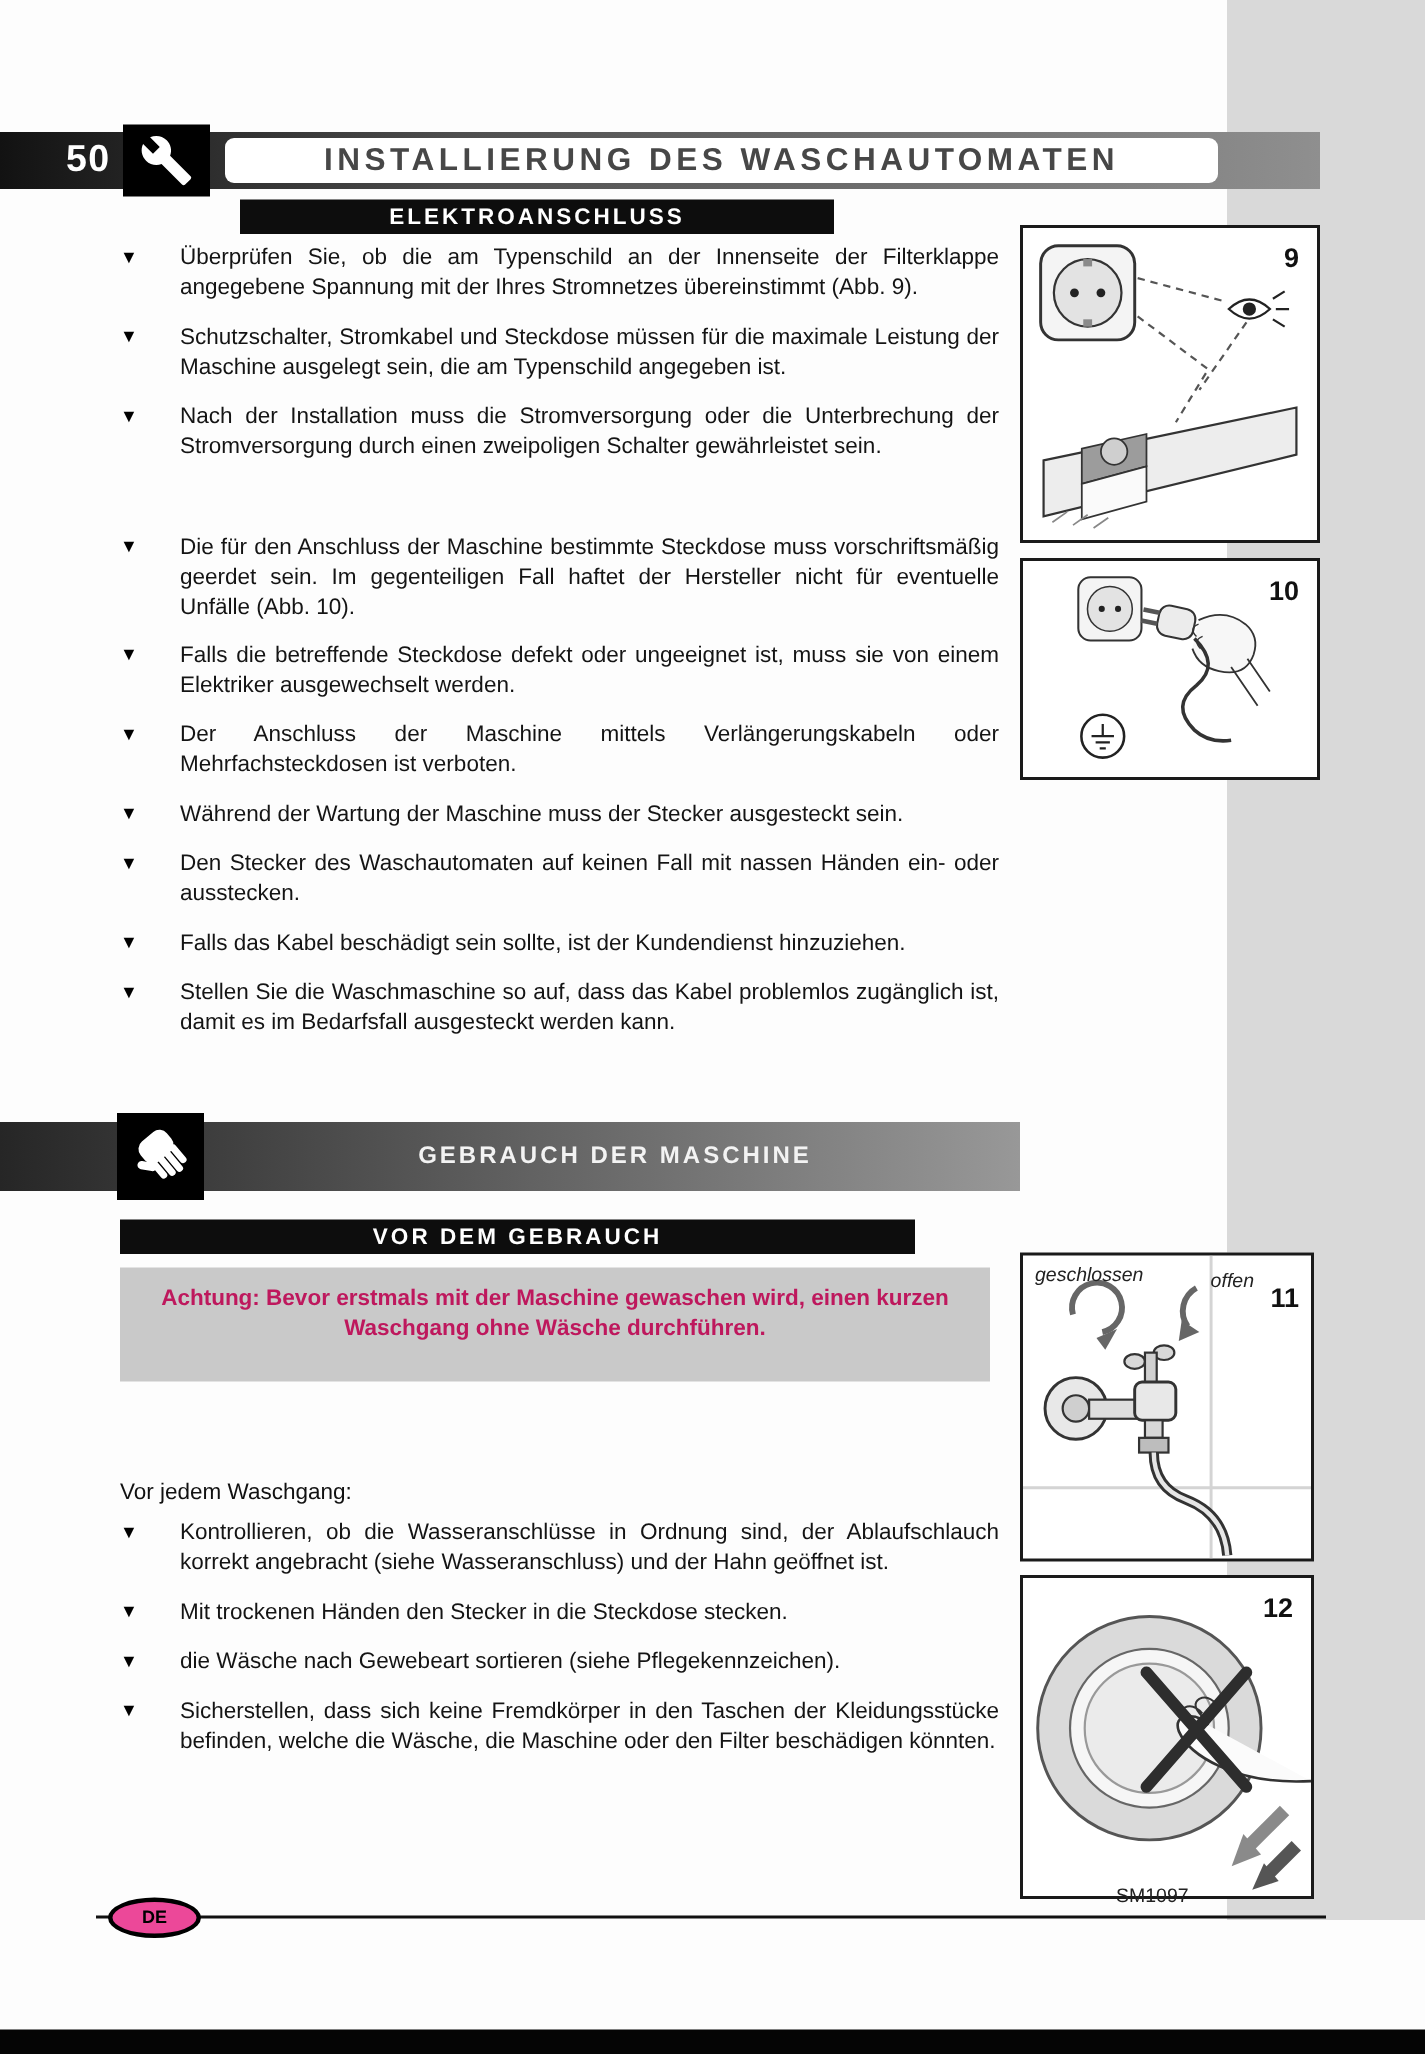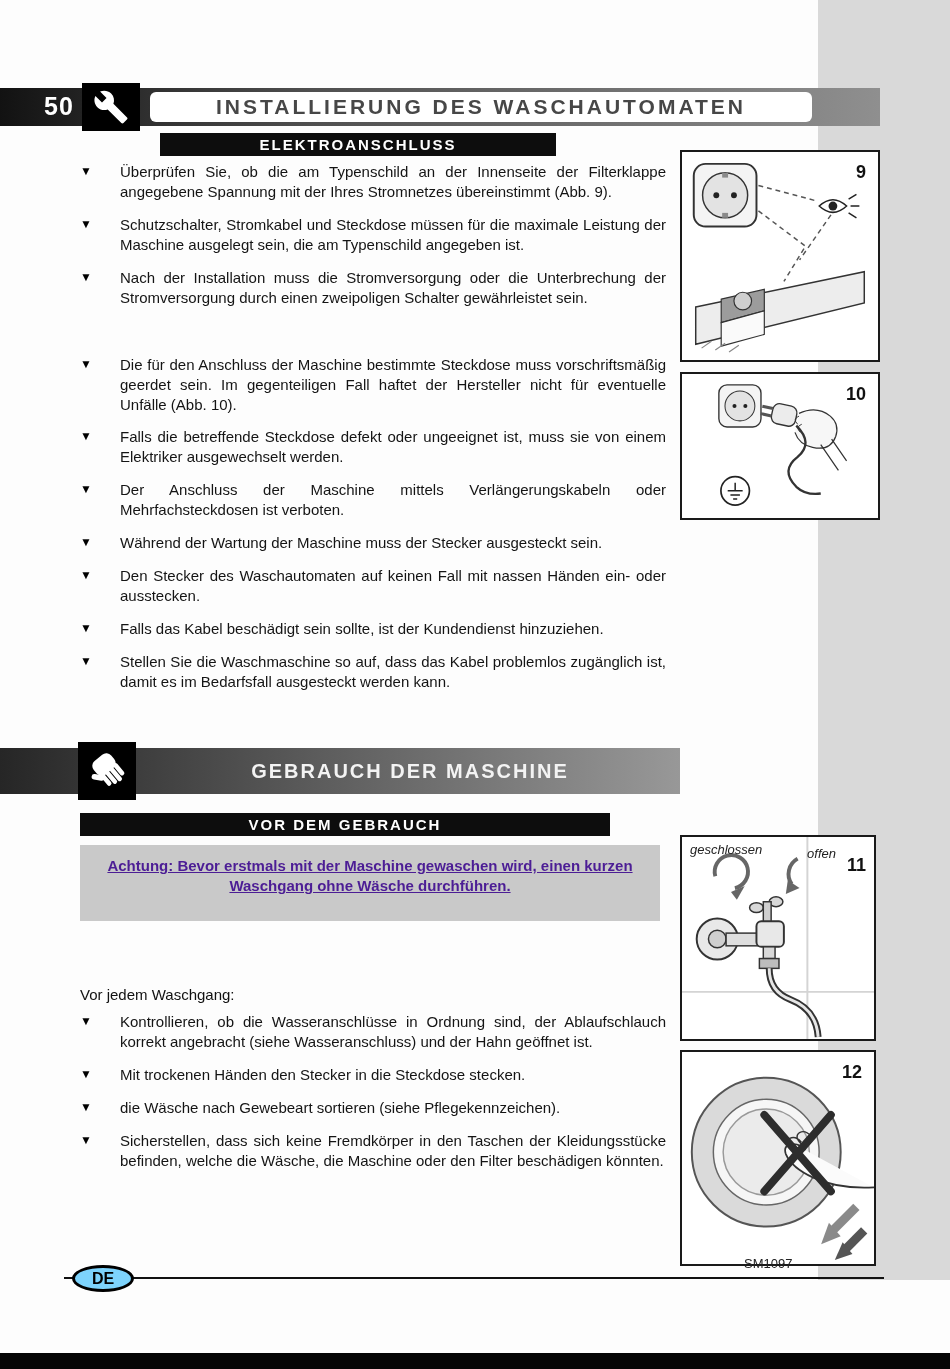--- a/index.html
+++ b/index.html
@@ -43,34 +43,34 @@
   .fig-num { position:absolute; top:10px; right:12px; font-weight:bold; font-size:18px; color:#111; z-index:2; }
   .fig11 .fig-num { top:18px; right:8px; }
   .fig-art { position:absolute; inset:0; width:100%; height:100%; }
   .lbl-closed { position:absolute; left:8px; top:5px; font-style:italic; font-size:13px; color:#222; z-index:2; }
   .lbl-open   { position:absolute; right:38px; top:9px; font-style:italic; font-size:13px; color:#222; z-index:2;text-align:right; }
 
   
   .band2 { position:absolute; left:0; top:748px; width:680px; height:46px;
            background:linear-gradient(90deg,#262626 0%, #5a5a5a 45%, #989898 100%); }
   .band2-title { position:absolute; left:140px; right:0; top:0; height:46px; line-height:46px;
-                 text-align:center; color:#f3f3f3; font-size:20px; font-weight:bold; letter-spacing:2px; white-space:nowrap; }
+                 text-align:center; color:#f3f3f3; font-size:16px; font-weight:bold; letter-spacing:2px; white-space:nowrap; }
 
   
   .attention { position:absolute; left:80px; top:845px; width:580px; background:#c9c9c9; padding:11px 14px 13px; }
-  .attention p { font-weight:bold; font-size:15px; line-height:1.35; color:#4c1d95;text-decoration:underline; }
+  .attention p { font-weight:bold; font-size:15px; line-height:1.35; color:#be185d; }
   .attention p.first { text-align:center; margin-bottom:11px; }
   .attention p.second { text-align:left; }
 
   .intro-line { position:absolute; left:80px; top:986px; font-size:15px; color:#111; }
 
   
   .footer-line { position:absolute; left:64px; top:1277px; width:820px; height:2px; background:#111; }
   .de-badge { position:absolute; left:72px; top:1265px; width:62px; height:27px; border:3px solid #000;
-              border-radius:50%; background:#7dd3fc; text-align:center; font-weight:bold; font-size:16px;
+              border-radius:50%; background:#ec4899; text-align:center; font-weight:bold; font-size:12px;
               line-height:21px; color:#000; z-index:2; }
   .doc-code { position:absolute; left:744px; top:1256px; font-size:13px; color:#222; }
   .bottom-bar { position:absolute; left:0; top:1353px; width:950px; height:16px; background:#050505; }
 </style>
 </head>
 <body>
 
 <div class="page">
 
   <div class="gray-strip"></div>

